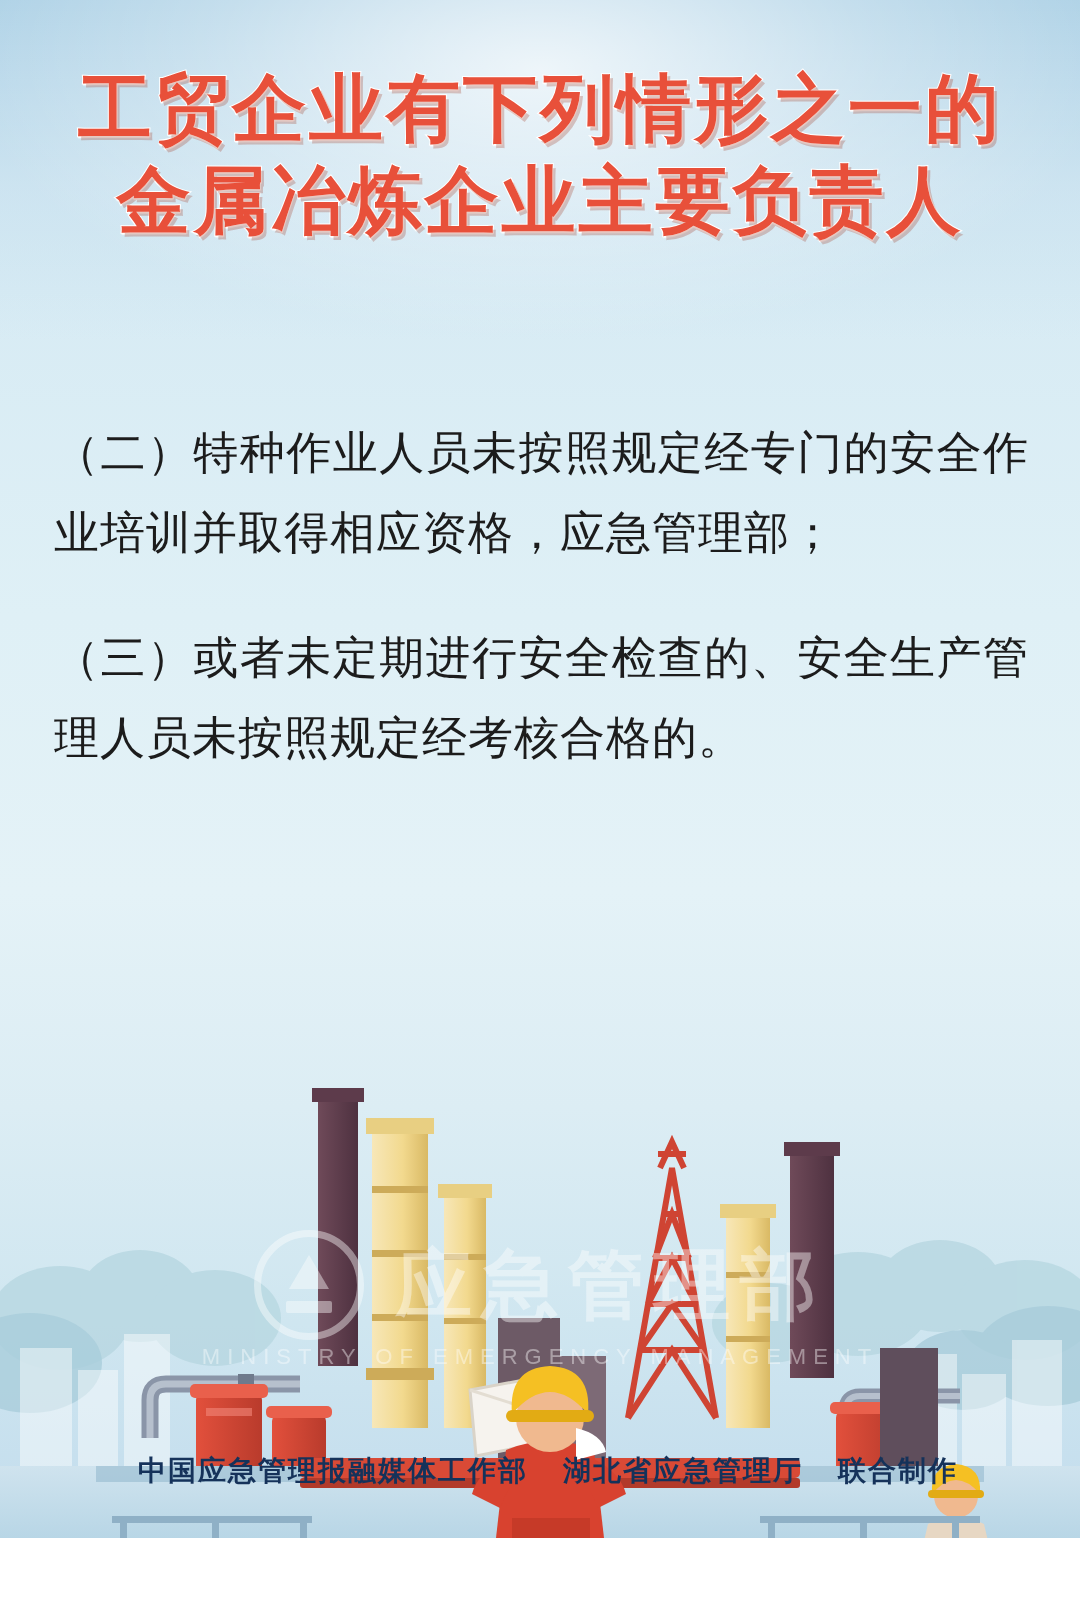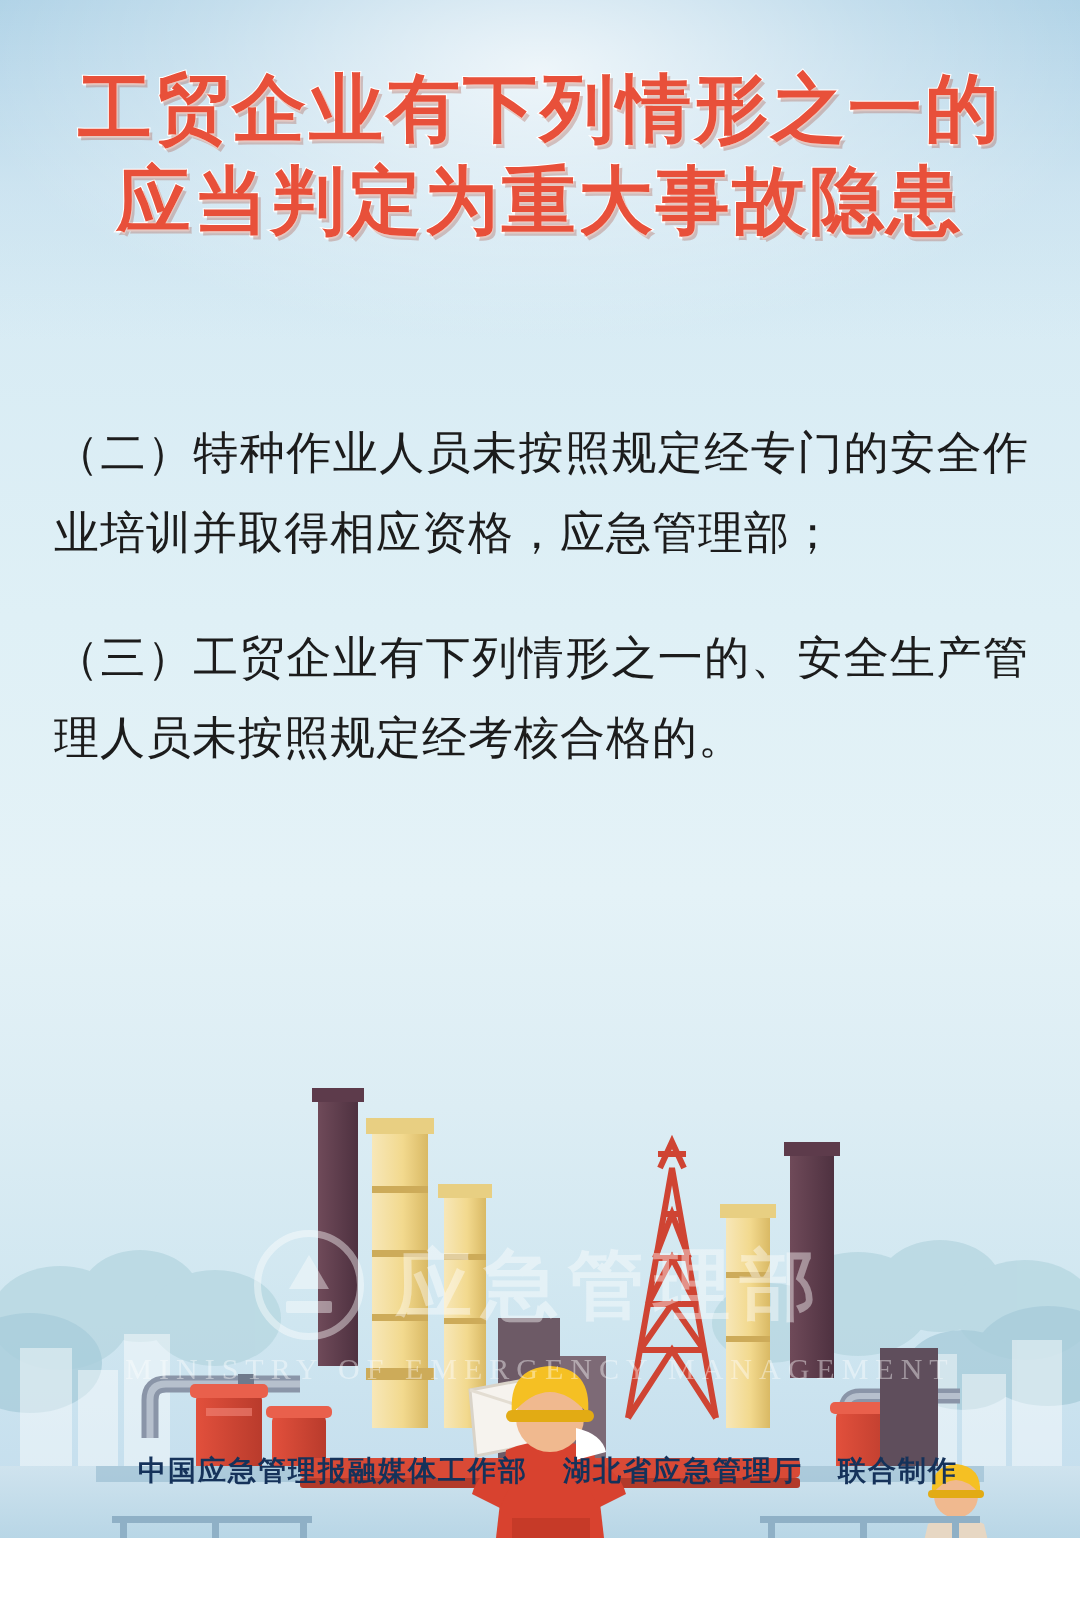--- a/index.html
+++ b/index.html
@@ -122,25 +122,25 @@
   }
   .wm-cn {
     font-family: "DejaVu Sans", "Liberation Sans", sans-serif;
     font-size: 76px;
     font-weight: bold;
     color: #ffffff;
     letter-spacing: 10px;
     line-height: 96px;
   }
   .wm-en {
-    font-family: Liberation Serif, serif;
-    font-size: 30px;
+    font-family: Liberation Sans, sans-serif;
+    font-size: 22px;
     letter-spacing: 7px;
     color: #ffffff;
-    margin-top: 12px;
+    margin-top: 4px;
   }
 
   
   .scene {
     position: absolute;
     left: 0;
     bottom: 0;
     width: 1080px;
     height: 520px;
     z-index: 3;
@@ -168,26 +168,26 @@
 </head>
 <body>
 
 <div class="poster">
 
   <div class="sky-tint"></div>
   <div class="sky-glow"></div>
 
   <div class="title-block">
     <div class="title-line">工贸企业有下列情形之一的</div>
-    <div class="title-line">应当判定为重大事故隐患</div>
+    <div class="title-line">金属冶炼企业主要负责人</div>
   </div>
 
   <div class="content">
     <p class="clause">（二）特种作业人员未按照规定经专门的安全作业培训并取得相应资格，应急管理部；</p>
-    <p class="clause">（三）工贸企业有下列情形之一的、安全生产管理人员未按照规定经考核合格的。</p>
+    <p class="clause">（三）或者未定期进行安全检查的、安全生产管理人员未按照规定经考核合格的。</p>
   </div>
 
   <div class="watermark">
     <div class="wm-row">
       <div class="wm-badge"></div>
       <div class="wm-cn">应急管理部</div>
     </div>
     <div class="wm-en">MINISTRY OF EMERGENCY MANAGEMENT</div>
   </div>
 

